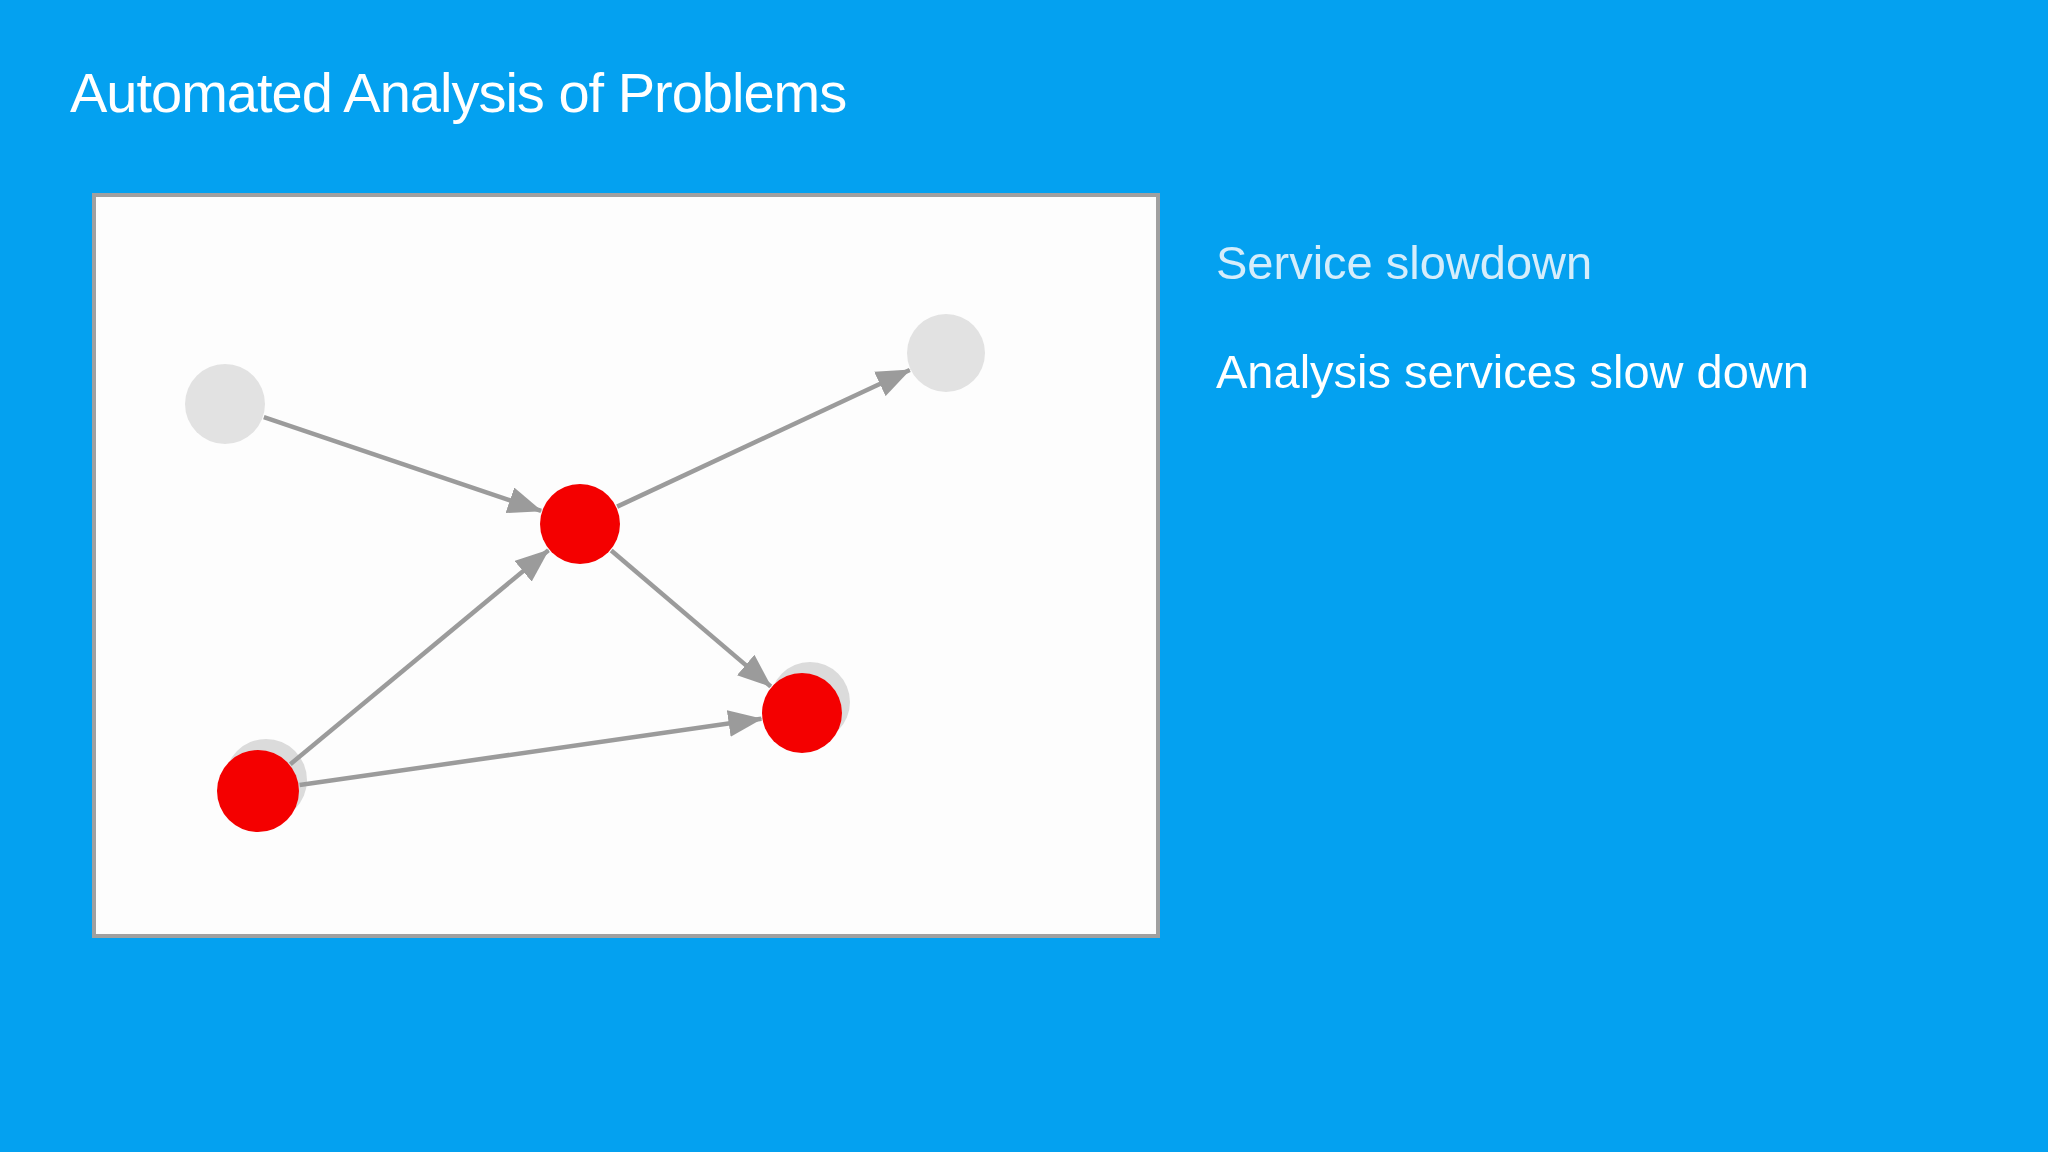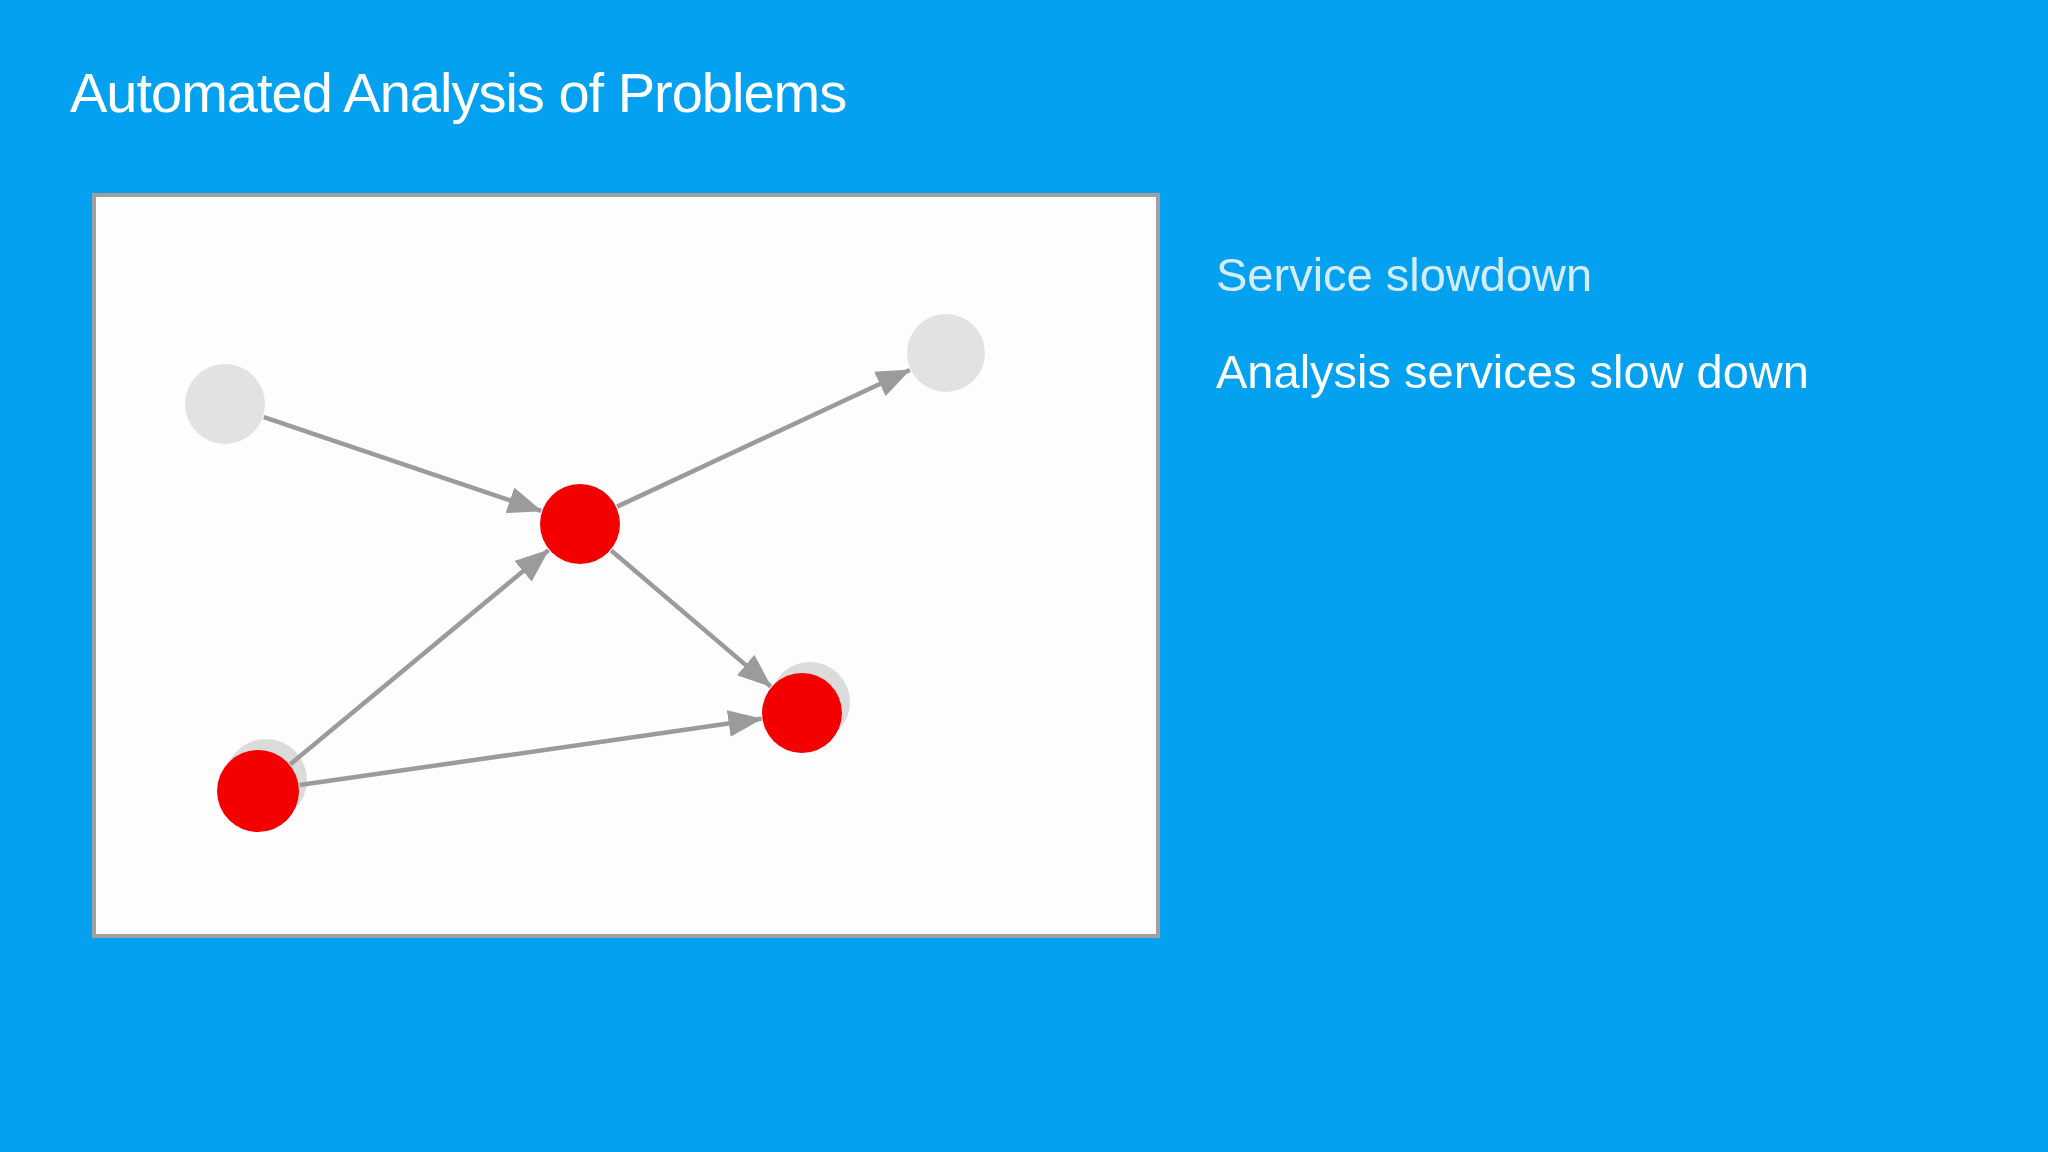--- a/index.html
+++ b/index.html
@@ -47,21 +47,21 @@
     width:760px;
   }
   .bullet{
     position:absolute;
     left:0;
     font-weight:300;
     font-size:47px;
     line-height:1.15;
     white-space:nowrap;
   }
-  .bullet-1{top:248px;color:var(--bullet1-text);}
+  .bullet-1{top:236px;color:var(--bullet1-text);}
   .bullet-2{top:345px;color:var(--bullet2-text);}
 </style>
 </head>
 <body>
 
 <div class="slide">
 
   <div class="page-title">Automated Analysis of Problems</div>
 
   <div class="diagram-panel">

